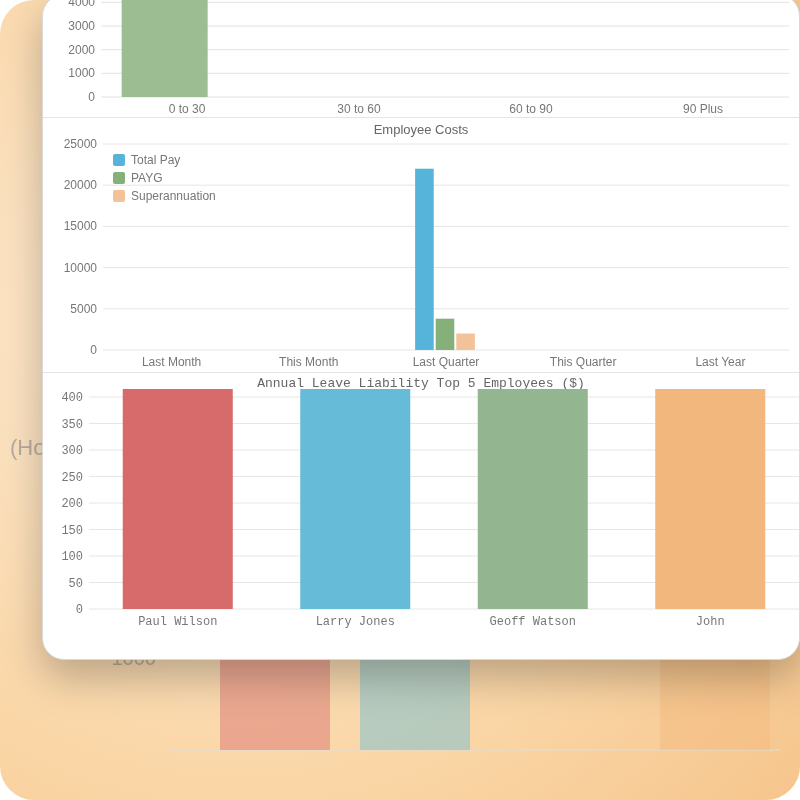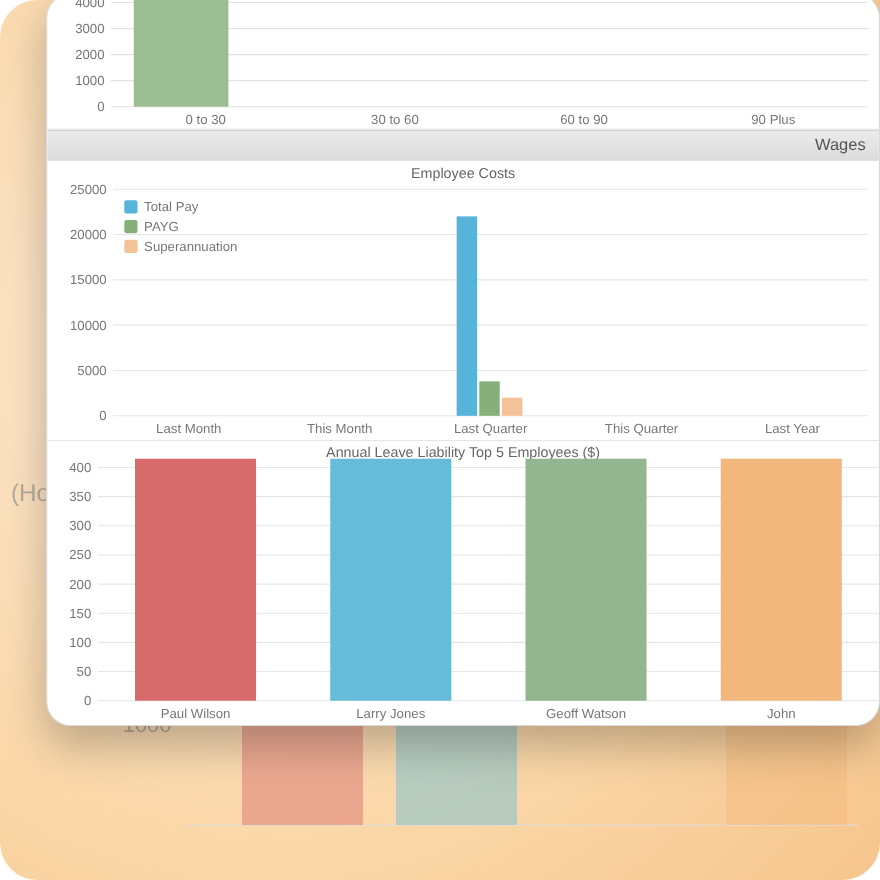--- a/index.html
+++ b/index.html
@@ -17,21 +17,21 @@
   .bg-faint .bars rect{opacity:.45}
   .bg-faint text{fill:#888;font-size:20px;}
   
   .panel{
     position:absolute;left:42px;top:-6px;width:756px;height:664px;
     background:#fff;border:1px solid #d9d9d9;border-radius:22px;
     box-shadow:0 18px 40px rgba(0,0,0,.25);
     overflow:hidden;
   }
   .chart-block{border-bottom:1px solid #e5e5e5;position:relative;}
-  .chart-block:last-child{border-bottom:none;}
+  .chart-block:last-child{border-bottom:none;font-family:Liberation Mono, monospace;}
   svg{display:block}
   .section-bar{background:linear-gradient(#eaeaea,#dcdcdc);height:26px;border-top:1px solid #ccc;border-bottom:1px solid #ccc;}
   .section-bar span{float:right;margin-right:12px;line-height:26px;font-size:15px;color:#555;}
   .title{fill:#666;font-size:13px;text-anchor:middle;}
   .legend text{fill:#777;font-size:12px;}
 </style>
 </head>
 <body>
 
 <div class="bg-card"></div>
@@ -75,23 +75,20 @@
         <line x1="58" y1="7.333333333333343" x2="746" y2="7.333333333333343" stroke="#e2e2e2"></line>
         <text x="52" y="11.333333333333343" text-anchor="end" font-size="12" fill="#777">4000</text>
         <rect x="78.64" y="-40" width="86" height="142" fill="#9bbd91"></rect>
         <text x="144" y="118" text-anchor="middle" font-size="12" fill="#777">0 to 30</text>
         <text x="316" y="118" text-anchor="middle" font-size="12" fill="#777">30 to 60</text>
         <text x="488" y="118" text-anchor="middle" font-size="12" fill="#777">60 to 90</text>
         <text x="660" y="118" text-anchor="middle" font-size="12" fill="#777">90 Plus</text>
       </svg>
   </div>
 
-  <div class="section-bar">
-    <span>Wages</span>
-  </div>
 
   <div class="chart-block" style="height:254px">
     <svg width="756" height="254" id="svg-costs">
         <text x="378" y="16" class="title">Employee Costs</text>
         <line x1="60" y1="232" x2="746" y2="232" stroke="#e6e6e6"></line>
         <text x="54" y="236" text-anchor="end" font-size="12" fill="#777">0</text>
         <line x1="60" y1="190.8" x2="746" y2="190.8" stroke="#e6e6e6"></line>
         <text x="54" y="194.8" text-anchor="end" font-size="12" fill="#777">5000</text>
         <line x1="60" y1="149.6" x2="746" y2="149.6" stroke="#e6e6e6"></line>
         <text x="54" y="153.6" text-anchor="end" font-size="12" fill="#777">10000</text>

